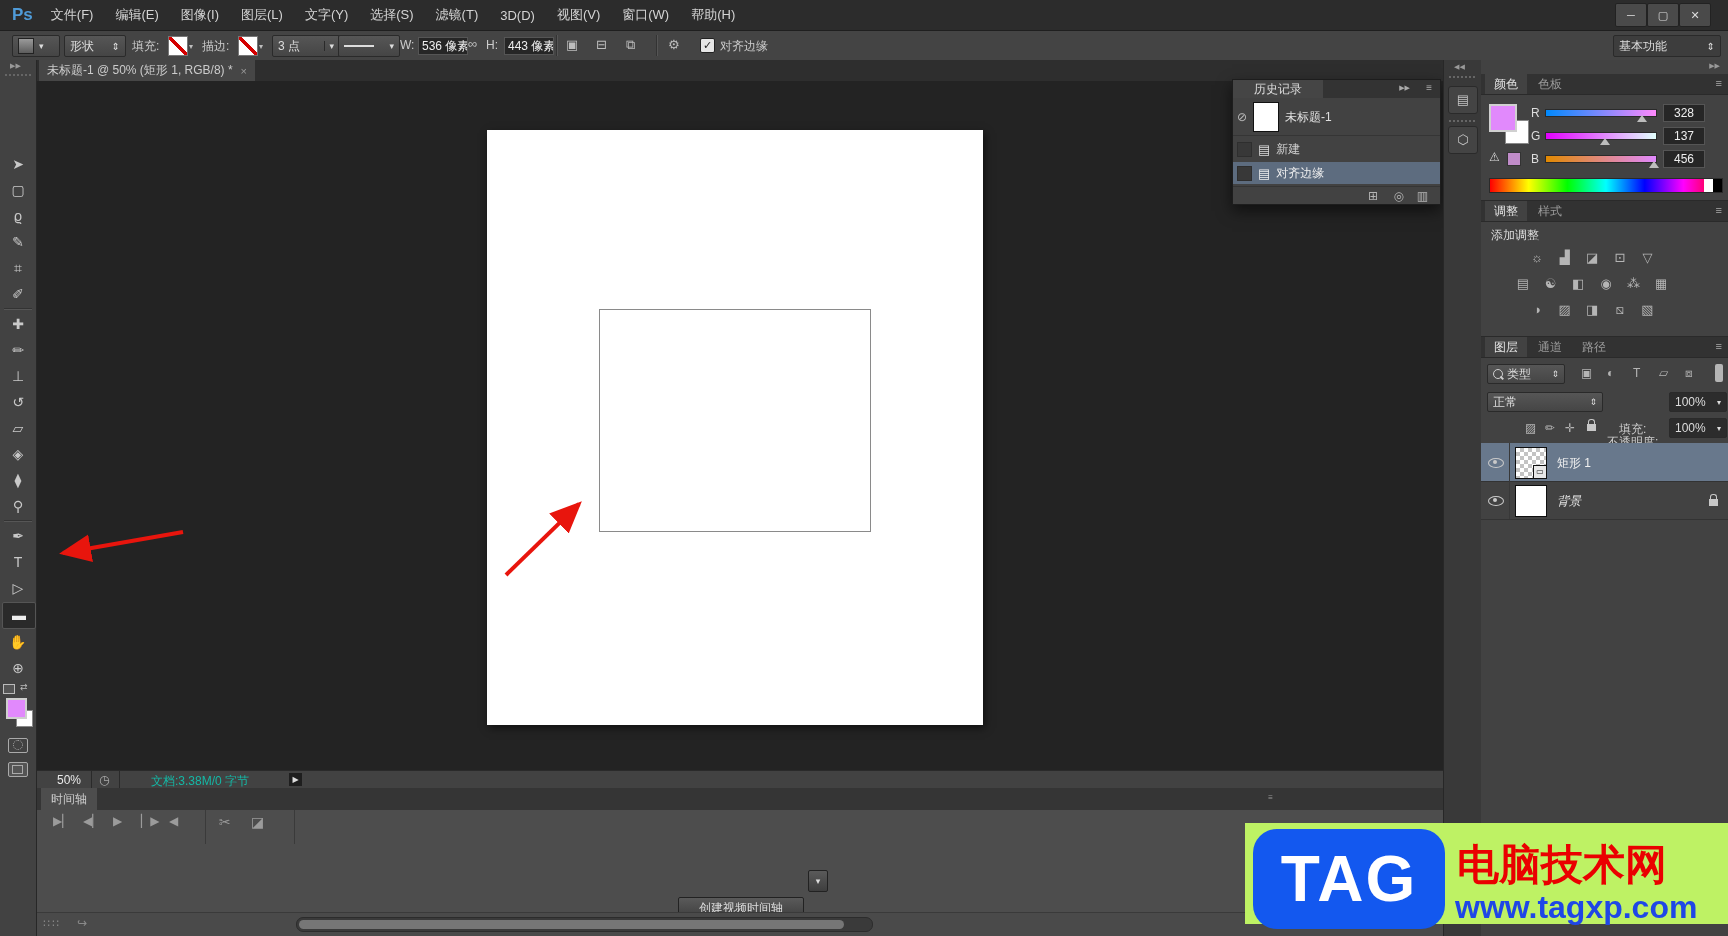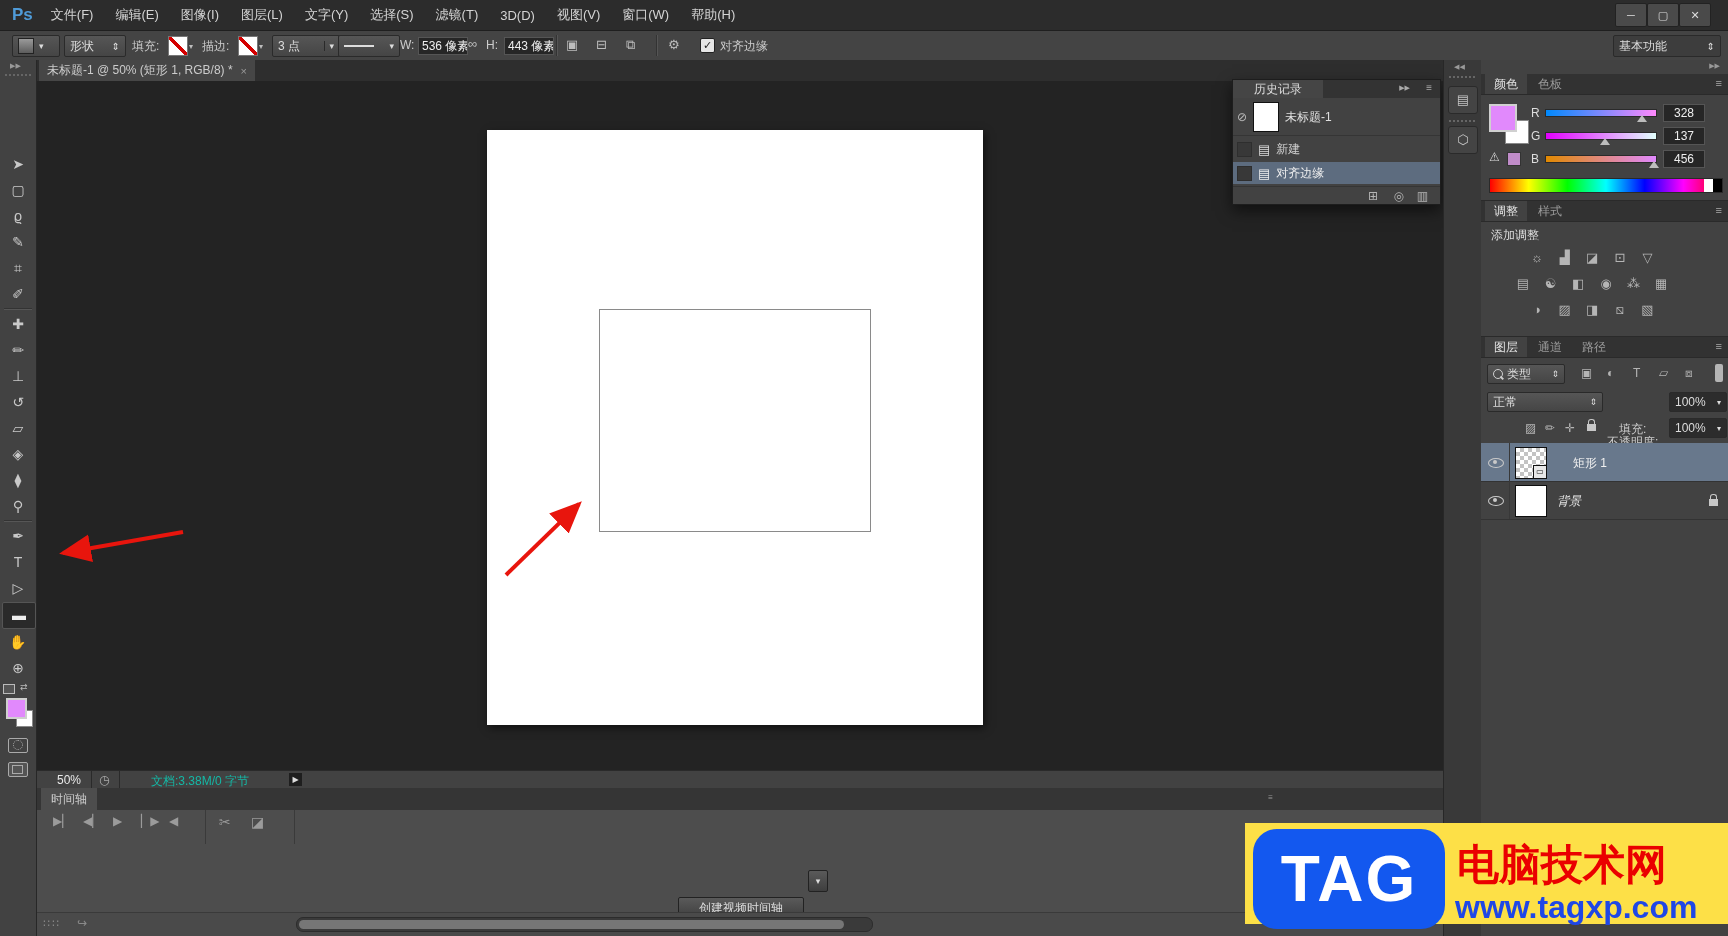--- a/index.html
+++ b/index.html
@@ -83,21 +83,21 @@
   .eye{position:absolute;left:7px;top:15px;width:14px;height:8px;border:1px solid #c9c9c9;border-radius:50%;}
   .eye::after{content:"";position:absolute;left:4px;top:1px;width:4px;height:4px;background:#c9c9c9;border-radius:50%;}
   .thumb{position:absolute;left:34px;top:4px;width:30px;height:30px;border:1px solid #0e0e0e;}
   .checker{background-color:#fff;background-image:linear-gradient(45deg,#c3c3c3 25%,transparent 25%,transparent 75%,#c3c3c3 75%),
            linear-gradient(45deg,#c3c3c3 25%,transparent 25%,transparent 75%,#c3c3c3 75%);background-size:8px 8px;background-position:0 0,4px 4px;}
   .lockg{position:relative;display:inline-block;width:9px;height:7px;background:#c8c8c8;vertical-align:middle;}
   .lockg::before{content:"";position:absolute;left:1px;top:-5px;width:5px;height:5px;border:1.5px solid #c8c8c8;border-bottom:none;border-radius:3px 3px 0 0;}
   .mag{position:relative;display:inline-block;width:8px;height:8px;border:1.5px solid #cfcfcf;border-radius:50%;margin-right:4px;}
   .mag::after{content:"";position:absolute;left:6px;top:7px;width:4px;height:1.5px;background:#cfcfcf;transform:rotate(45deg);}
   
-  .watermark{position:absolute;left:1245px;top:823px;width:483px;height:101px;background:#fde047;}
+  .watermark{position:absolute;left:1245px;top:823px;width:483px;height:101px;background:#bef264;}
   .tagbox{position:absolute;left:8px;top:6px;width:192px;height:100px;background:#1358ef;border-radius:24px;
           color:#fff;font-weight:bold;font-size:64px;text-align:center;line-height:100px;letter-spacing:2px;}
   .wm1{position:absolute;left:212px;top:14px;color:#ea0000;font-weight:bold;font-size:42px;white-space:nowrap;}
   .wm2{position:absolute;left:210px;top:66px;color:#1f47e6;font-weight:bold;font-size:32px;white-space:nowrap;}
 </style>
 </head>
 <body>
 
 <div class="app">
 
@@ -404,21 +404,21 @@
           <span style="margin-left:auto;font-size:8px;">▾</span>
         </div>
       </div>
       <div class="layerrow sel" style="top:106px;">
         <div class="eyebox">
             <span class="eye"></span>
           </div>
         <div class="thumb checker">
           <span style="position:absolute;right:-1px;bottom:-1px;width:12px;height:12px;background:#e8e8e8;border:1px solid #111;font-size:8px;line-height:12px;text-align:center;color:#111;">▭</span>
         </div>
-        <span style="position:absolute;left:76px;top:12px;color:#f0f0f0;font-size:12px;margin-left:16px;">矩形 1</span>
+        <span style="position:absolute;left:76px;top:12px;color:#f0f0f0;font-size:12px;">矩形 1</span>
       </div>
       <div class="layerrow" style="top:144px;">
         <div class="eyebox">
             <span class="eye"></span>
           </div>
         <div class="thumb" style="background:#fff;"></div>
         <span style="position:absolute;left:76px;top:12px;color:#e5e5e5;font-size:12px;font-style:italic;">背景</span>
         <span style="position:absolute;right:10px;top:13px;"><span class="lockg"></span></span>
       </div>
     </div>

